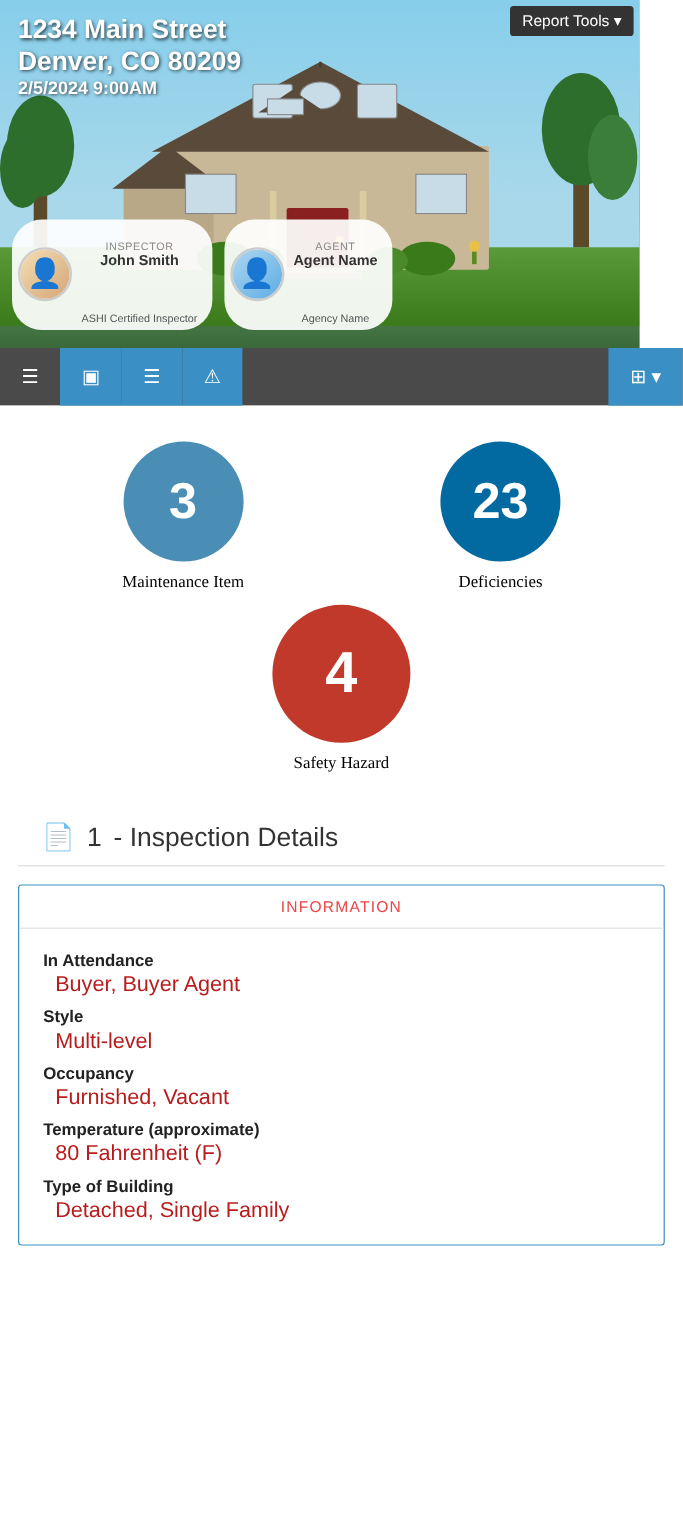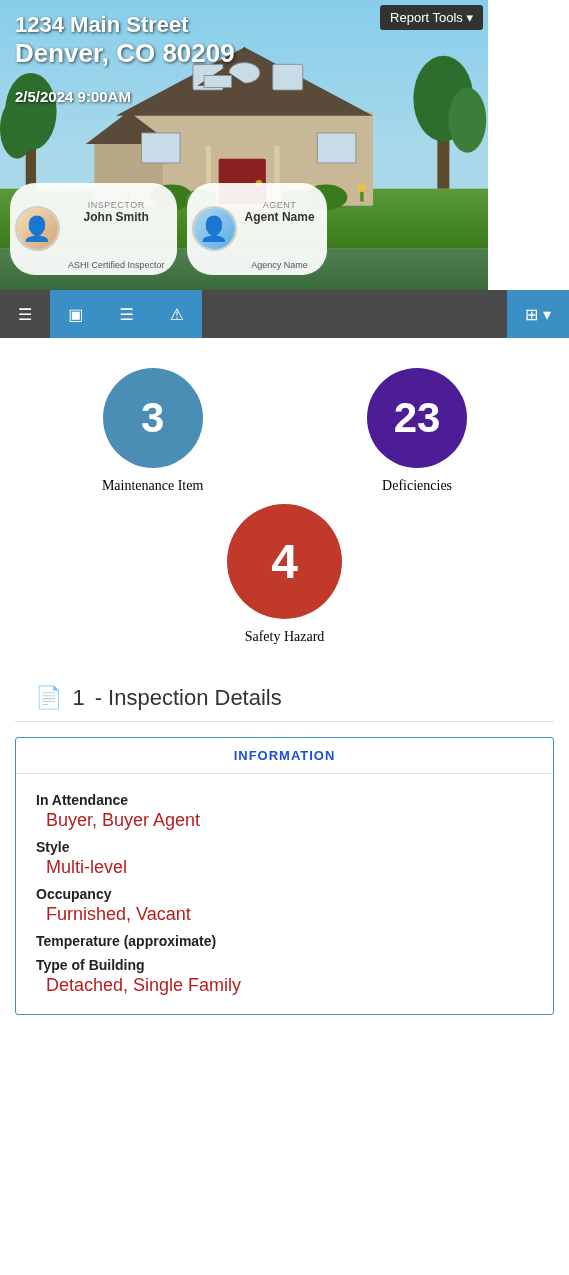--- a/index.html
+++ b/index.html
@@ -1,50 +1,50 @@
 <!DOCTYPE html>
 <html><head>
   <meta charset="utf-8">
   <style>
     * { box-sizing: border-box; margin: 0; padding: 0; }
     body { font-family: Arial, sans-serif; width: 569px; background: #fff; }
 
     
     .hero {
       position: relative;
-      width: 488px;
+      width: 533px;
       height: 290px;
       background: linear-gradient(180deg, #87ceeb 0%, #5ba3c9 30%, #4a8fa8 50%, #3a7a90 60%, #6b9e6e 70%, #5a8a5a 80%, #4a7a4a 90%, #3a6a3a 100%);
       overflow: hidden;
     }
 
     .hero-address {
       position: absolute;
       top: 12px;
       left: 15px;
       color: white;
       text-shadow: 1px 1px 3px rgba(0,0,0,0.7);
     }
 
     .hero-address .street {
       font-size: 22px;
       font-weight: bold;
       line-height: 1.2;
     }
 
     .hero-address .city {
-      font-size: 26px;
+      font-size: 22px;
       font-weight: bold;
       line-height: 1.2;
     }
 
     .hero-address .datetime {
       font-size: 15px;
       font-weight: bold;
-      margin-top: 18px;
+      margin-top: 0;
     }
 
     .report-tools-btn {
       position: absolute;
       top: 5px;
       right: 5px;
       background: #333;
       color: white;
       border: none;
       padding: 5px 10px;
@@ -178,21 +178,21 @@
       height: 100px;
       display: flex;
       align-items: center;
       justify-content: center;
       color: white;
       font-size: 42px;
       font-weight: bold;
     }
 
     .stat-circle.blue { background: #4a8db5; }
-    .stat-circle.orange { background: #4c1d95; }
+    .stat-circle.orange { background: #0369a1; }
     .stat-circle.red { background: #c0392b; width: 115px; height: 115px; font-size: 48px; }
 
     .stat-label {
       font-size: 14px;
       color: #000000;
       text-align: center;
       font-family: Liberation Serif, serif;
     }
 
     .stats-bottom {
@@ -224,23 +224,23 @@
     
     .info-card {
       margin: 15px;
       border: 1px solid #3a8fc4;
       border-radius: 3px;
     }
 
     .info-card-header {
       text-align: center;
       padding: 10px;
-      color: #1d4ed8;
+      color: #ef4444;
       font-size: 13px;
-      font-weight: bold;
+      font-weight: normal;
       letter-spacing: 1px;
       border-bottom: 1px solid #e0e0e0;
     }
 
     .info-card-body {
       padding: 10px 20px;
     }
 
     .info-field {
       margin: 8px 0;
@@ -428,19 +428,20 @@
       <div class="info-field">
         <div class="info-field-label">Style</div>
         <div class="info-field-value">Multi-level</div>
       </div>
       <div class="info-field">
         <div class="info-field-label">Occupancy</div>
         <div class="info-field-value">Furnished, Vacant</div>
       </div>
       <div class="info-field">
         <div class="info-field-label">Temperature (approximate)</div>
+        <div class="info-field-value">80 Fahrenheit (F)</div>
       </div>
       <div class="info-field">
         <div class="info-field-label">Type of Building</div>
         <div class="info-field-value">Detached, Single Family</div>
       </div>
     </div>
 </div>
 
 </body></html>

